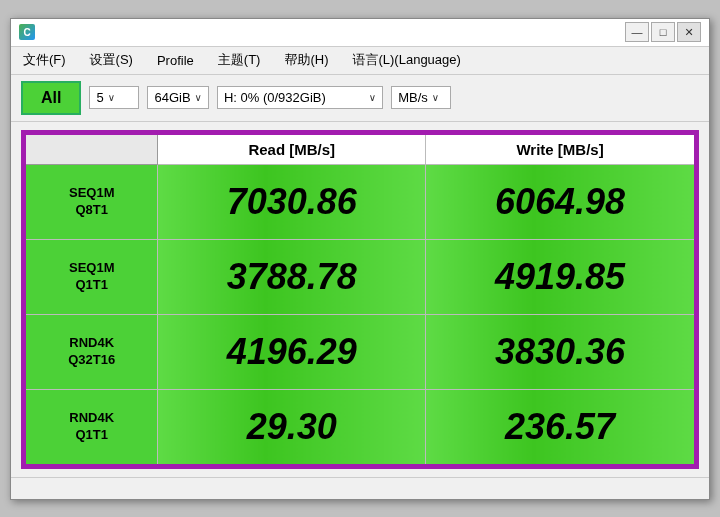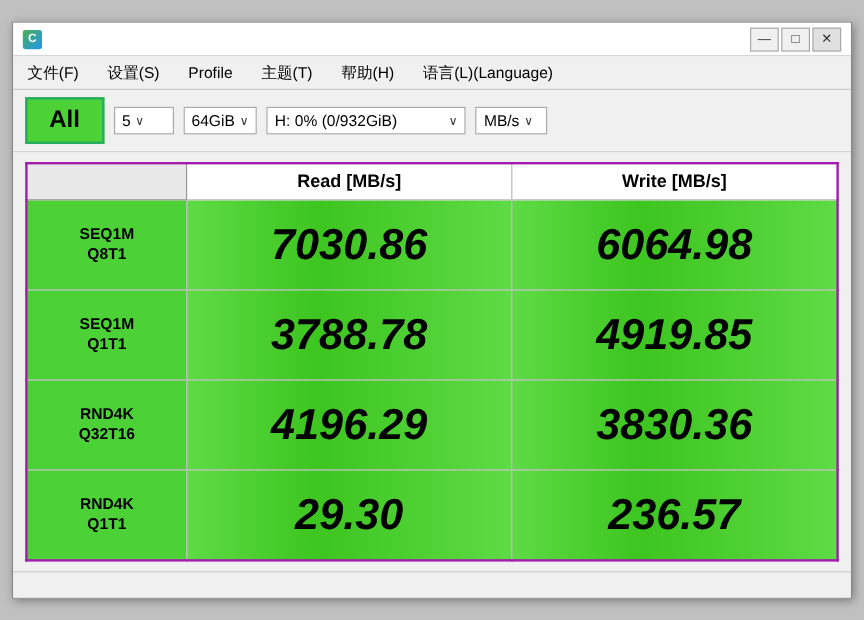--- a/index.html
+++ b/index.html
@@ -85,21 +85,21 @@
       align-items: center;
       padding: 6px 10px;
       gap: 8px;
       border-bottom: 1px solid #ccc;
     }
     .btn-all {
       background: #4cd137;
       border: 2px solid #27ae60;
       color: #000;
       font-weight: bold;
-      font-size: 20px;
+      font-size: 16px;
       padding: 6px 18px;
       cursor: pointer;
       min-width: 60px;
     }
     .dropdown {
       background: #fff;
       border: 1px solid #aaa;
       padding: 3px 6px;
       font-size: 13px;
       display: flex;
@@ -112,21 +112,21 @@
     .dropdown-wide { min-width: 160px; gap: 43px; }
     .dropdown-units { min-width: 60px; text-align: center; }
     .main-content {
       padding: 8px 10px;
       background: #f0f0f0;
     }
     .results-table {
       width: 100%;
       border-collapse: collapse;
       background: #fff;
-      border: 2px solid #a21caf;
+      border: 5px solid #a21caf;
     }
     .results-table th {
       background: #fff;
       text-align: center;
       font-size: 15px;
       font-weight: bold;
       padding: 6px 4px;
       border: 1px solid #bbb;
       color: #000;
     }

